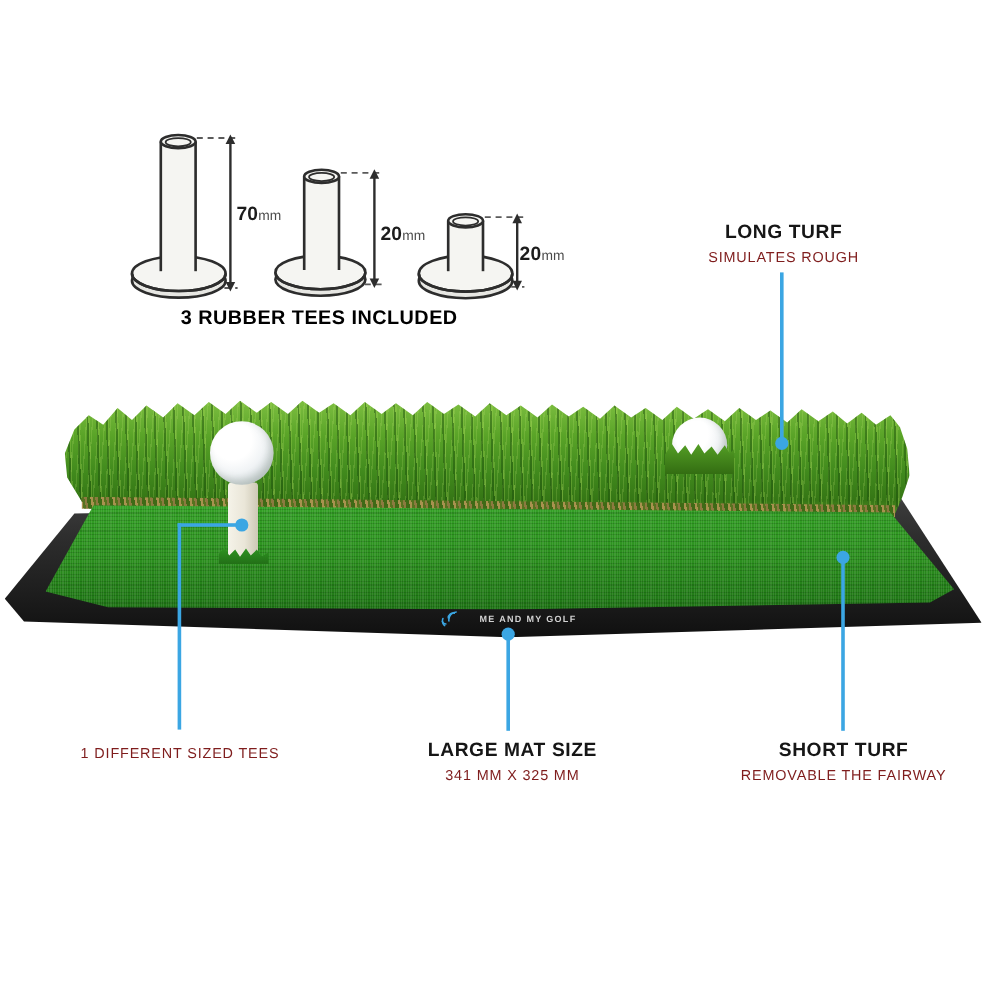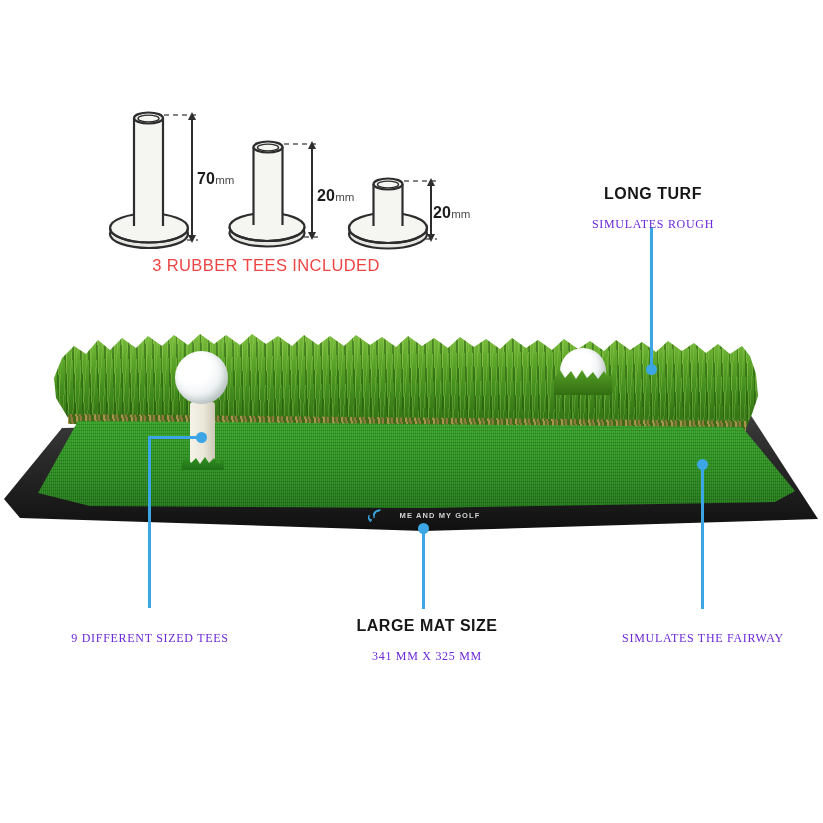--- a/index.html
+++ b/index.html
@@ -8,27 +8,27 @@
     font-family:"Liberation Sans", sans-serif;color:#1a1a1a;
   }
   .abs{position:absolute;}
 
   
   .dim-label{position:absolute;white-space:nowrap;z-index:9;}
   .dim-val{font-weight:bold;font-size:16px;color:#1c1c1c;letter-spacing:.2px;}
   .dim-unit{font-size:11.5px;color:#4a4a4a;}
   .diagram-caption{
     position:absolute;left:266px;top:256px;transform:translateX(-50%);
-    font-weight:normal;font-size:16.5px;letter-spacing:.4px;color:#ef4444;white-space:nowrap;z-index:9;
+    font-weight:bold;font-size:16.5px;letter-spacing:.4px;color:#000000;white-space:nowrap;z-index:9;
   }
 
   
   .callout{position:absolute;transform:translateX(-50%);text-align:center;z-index:9;white-space:nowrap;}
   .callout-title{font-weight:bold;font-size:16px;letter-spacing:.5px;color:#161616;}
-  .callout-sub{font-size:12px;letter-spacing:.7px;color:#6d28d9;margin-top:14px;font-family:Liberation Serif, serif;}
+  .callout-sub{font-size:12px;letter-spacing:.7px;color:#7f1d1d;margin-top:4px;}
 
   
   .cline{position:absolute;background:#3BA6E3;z-index:8;}
   .cdot{position:absolute;width:11px;height:11px;border-radius:50%;background:#3BA6E3;z-index:8;}
 
   
   .mat-base{
     position:absolute;left:0;top:408px;width:823px;height:128px;z-index:1;
     background:linear-gradient(180deg,#565656 0%,#3a3a3a 10%,#2c2c2c 34%,#1e1e1e 66%,#0e0e0e 100%);
     clip-path:polygon(62px 20px,750px 6px,818px 111px,424px 123px,20px 110px,4px 91px);
@@ -178,29 +178,30 @@
     <div class="callout-title">LONG TURF</div>
     <div class="callout-sub">SIMULATES ROUGH</div>
   </div>
   <div class="cline" style="left:650px;top:227px;width:3px;height:140px;"></div>
   <div class="cdot" style="left:646px;top:364px;"></div>
 
   <div class="cdot" style="left:196px;top:432px;"></div>
   <div class="cline" style="left:148px;top:436px;width:53px;height:3px;"></div>
   <div class="cline" style="left:148px;top:436px;width:3px;height:172px;"></div>
   <div class="callout" style="left:150px;top:617px;">
-    <div class="callout-sub">9 DIFFERENT SIZED TEES</div>
+    <div class="callout-sub">1 DIFFERENT SIZED TEES</div>
   </div>
 
   <div class="cdot" style="left:418px;top:523px;"></div>
   <div class="cline" style="left:422px;top:531px;width:3px;height:78px;"></div>
   <div class="callout" style="left:427px;top:617px;">
     <div class="callout-title">LARGE MAT SIZE</div>
     <div class="callout-sub">341 MM X 325 MM</div>
   </div>
 
   <div class="cdot" style="left:697px;top:459px;"></div>
   <div class="cline" style="left:701px;top:467px;width:3px;height:142px;"></div>
   <div class="callout" style="left:703px;top:617px;">
-    <div class="callout-sub">SIMULATES THE FAIRWAY</div>
+    <div class="callout-title">SHORT TURF</div>
+    <div class="callout-sub">REMOVABLE THE FAIRWAY</div>
   </div>
 
 </div>
 
 </body></html>

